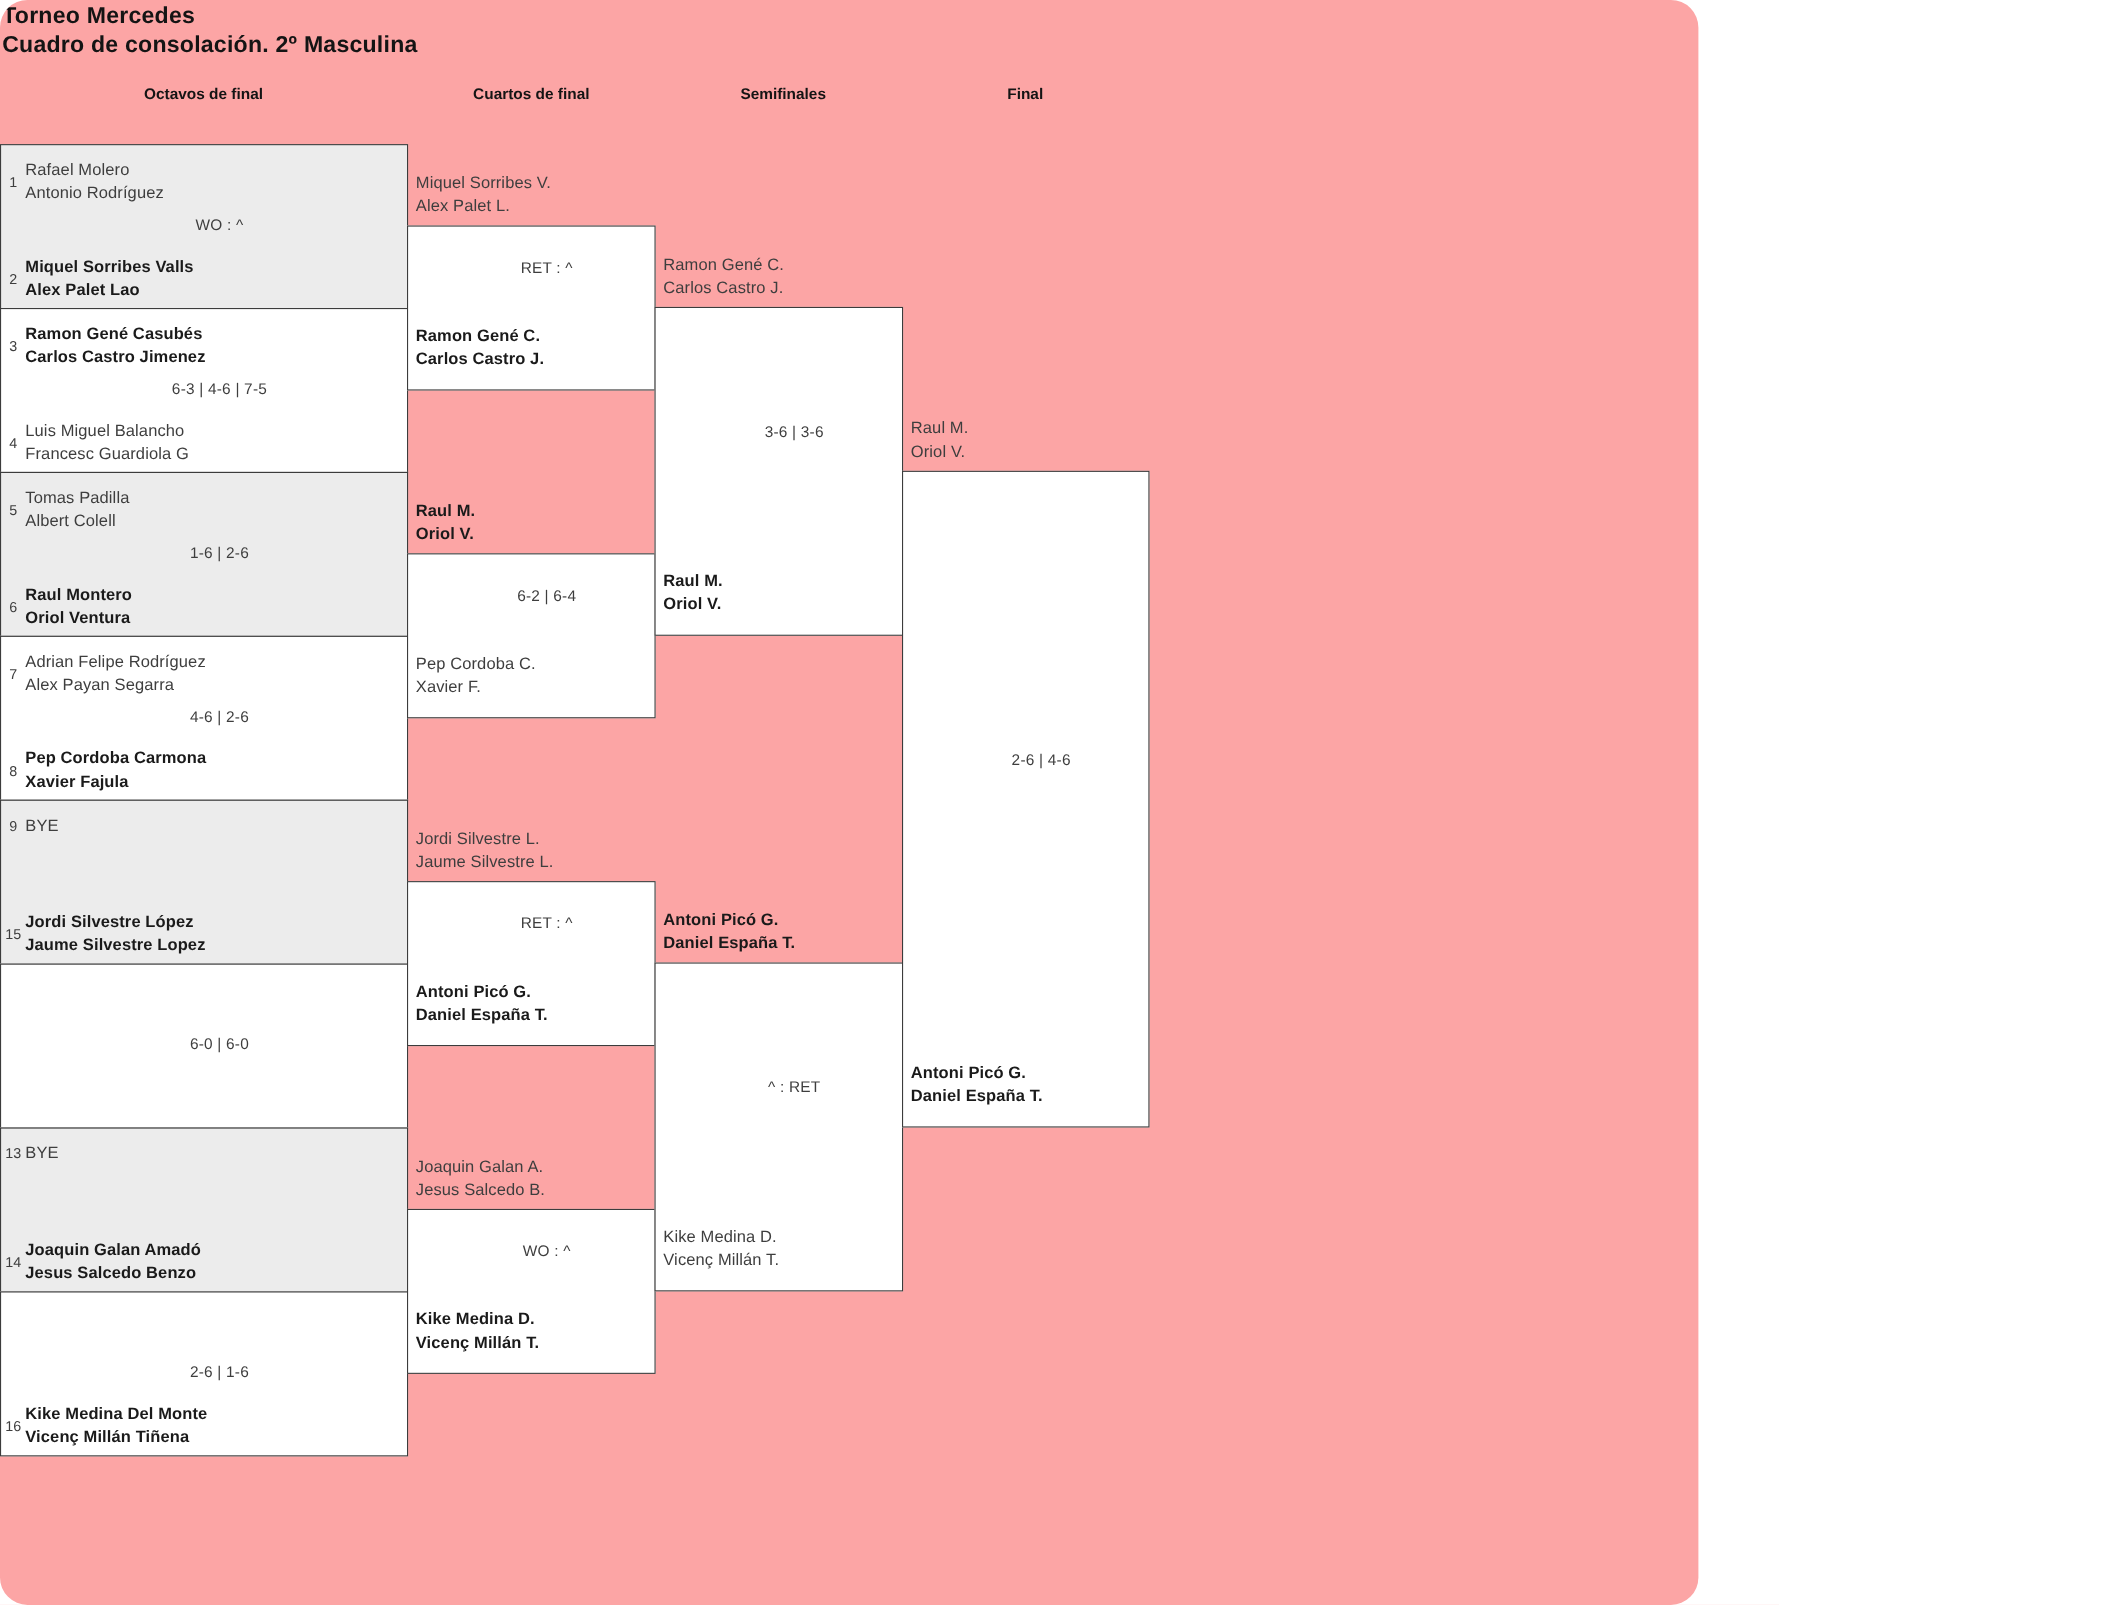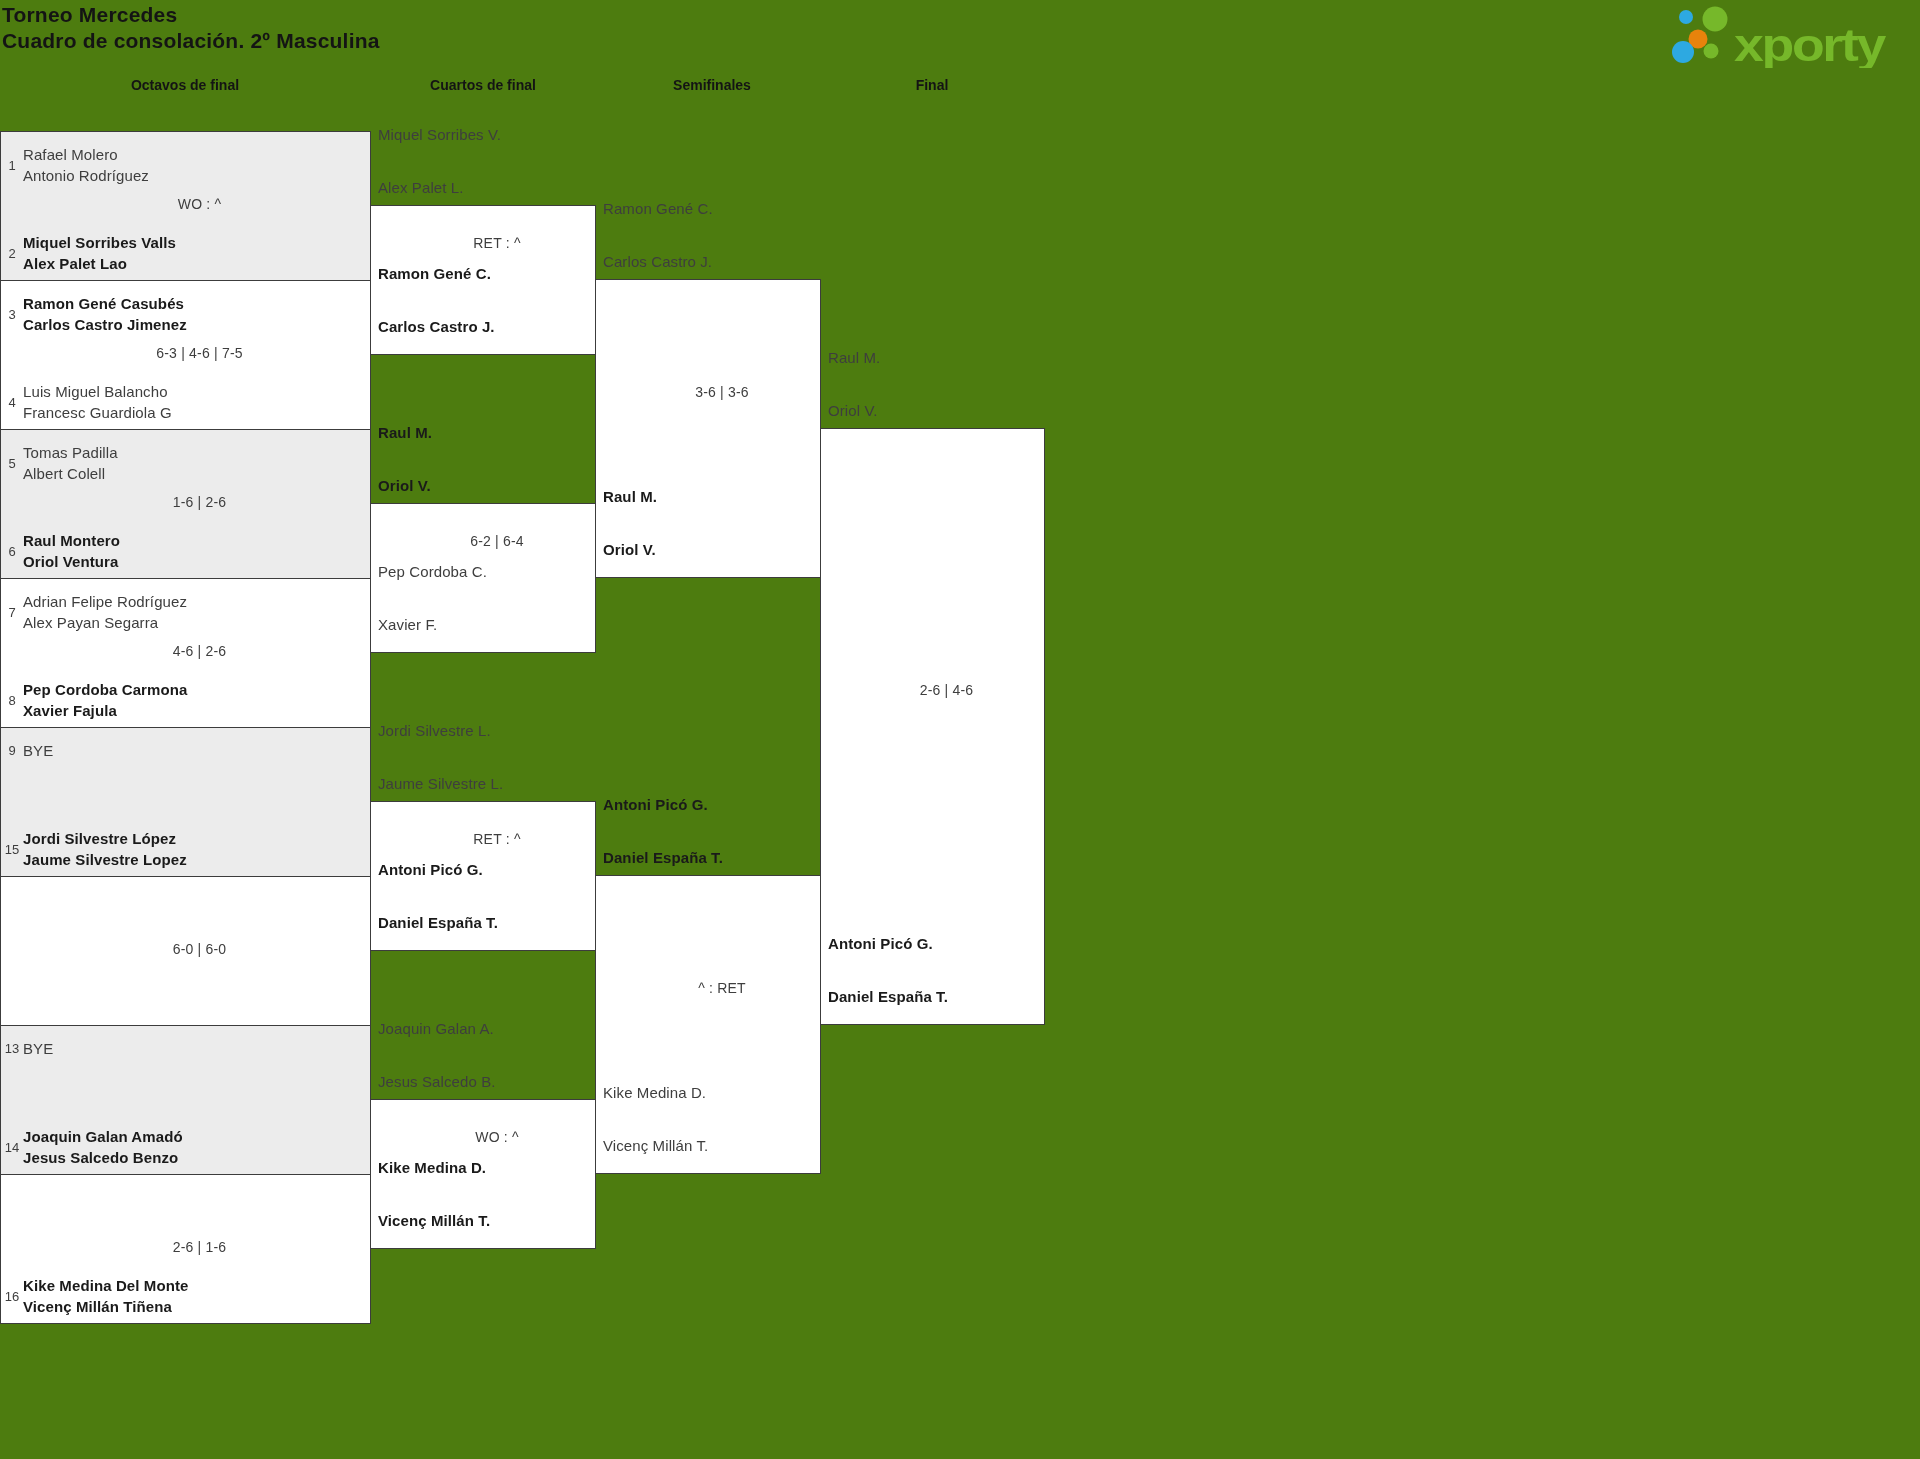--- a/index.html
+++ b/index.html
@@ -1,21 +1,21 @@
 <!DOCTYPE html>
 <html><head>
 <meta charset="utf-8">
 <style>
   html,body{margin:0;padding:0;}
   body{
     width:1920px;height:1459px;background:#ffffff;
     font-family:"Liberation Sans","DejaVu Sans",sans-serif;
     -webkit-font-smoothing:antialiased;
   }
-  .page{position:relative;width:1920px;height:1459px;overflow:hidden;background:#4d7c0f;}
+  .page{position:relative;width:1544px;height:1459px;overflow:hidden;background:#fca5a5;border-radius:25px;}
 
   
   .title{position:absolute;left:2px;top:2px;font-size:21px;font-weight:700;
          line-height:26px;color:#141414;letter-spacing:.2px;}
   .logo{position:absolute;left:1668px;top:4px;width:225px;height:64px;}
 
   
   .colhead{position:absolute;top:77px;transform:translateX(-50%);
            font-size:14px;font-weight:700;color:#141414;white-space:nowrap;}
   .ch1{left:185px}.ch2{left:483px}.ch3{left:712px}.ch4{left:932px}
@@ -40,21 +40,21 @@
   .slot{position:absolute;left:0;right:0;display:flex;align-items:center;}
   .slotA{top:12px;}
   .slotB{top:100px;}
   .num{flex:none;width:22px;text-align:center;font-size:13px;color:#3e3e3e;}
   .names{display:flex;flex-direction:column;font-size:15px;line-height:21px;
          color:#3e3e3e;white-space:nowrap;letter-spacing:.1px;}
   .names.bold{font-weight:700;color:#1a1a1a;}
 
   
   .tname{position:absolute;left:7px;font-size:15px;line-height:21px;color:#3e3e3e;
-         white-space:nowrap;letter-spacing:.1px;display:flex;flex-direction:column;gap:32px;}
+         white-space:nowrap;letter-spacing:.1px;display:flex;flex-direction:column;}
   .tname.above{bottom:calc(100% + 8px);}
   .tname.below{bottom:17px;}
   .tname.bold{font-weight:700;color:#1a1a1a;}
 
   
   .score{position:absolute;left:0;right:0;text-align:center;font-size:14px;
          line-height:20px;color:#3e3e3e;letter-spacing:.2px;padding-left:28px;}
   .r16 .score{top:62px;}
   .qf .score,.sf .score,.fin .score{top:calc(50% - 47px);}
 </style>

